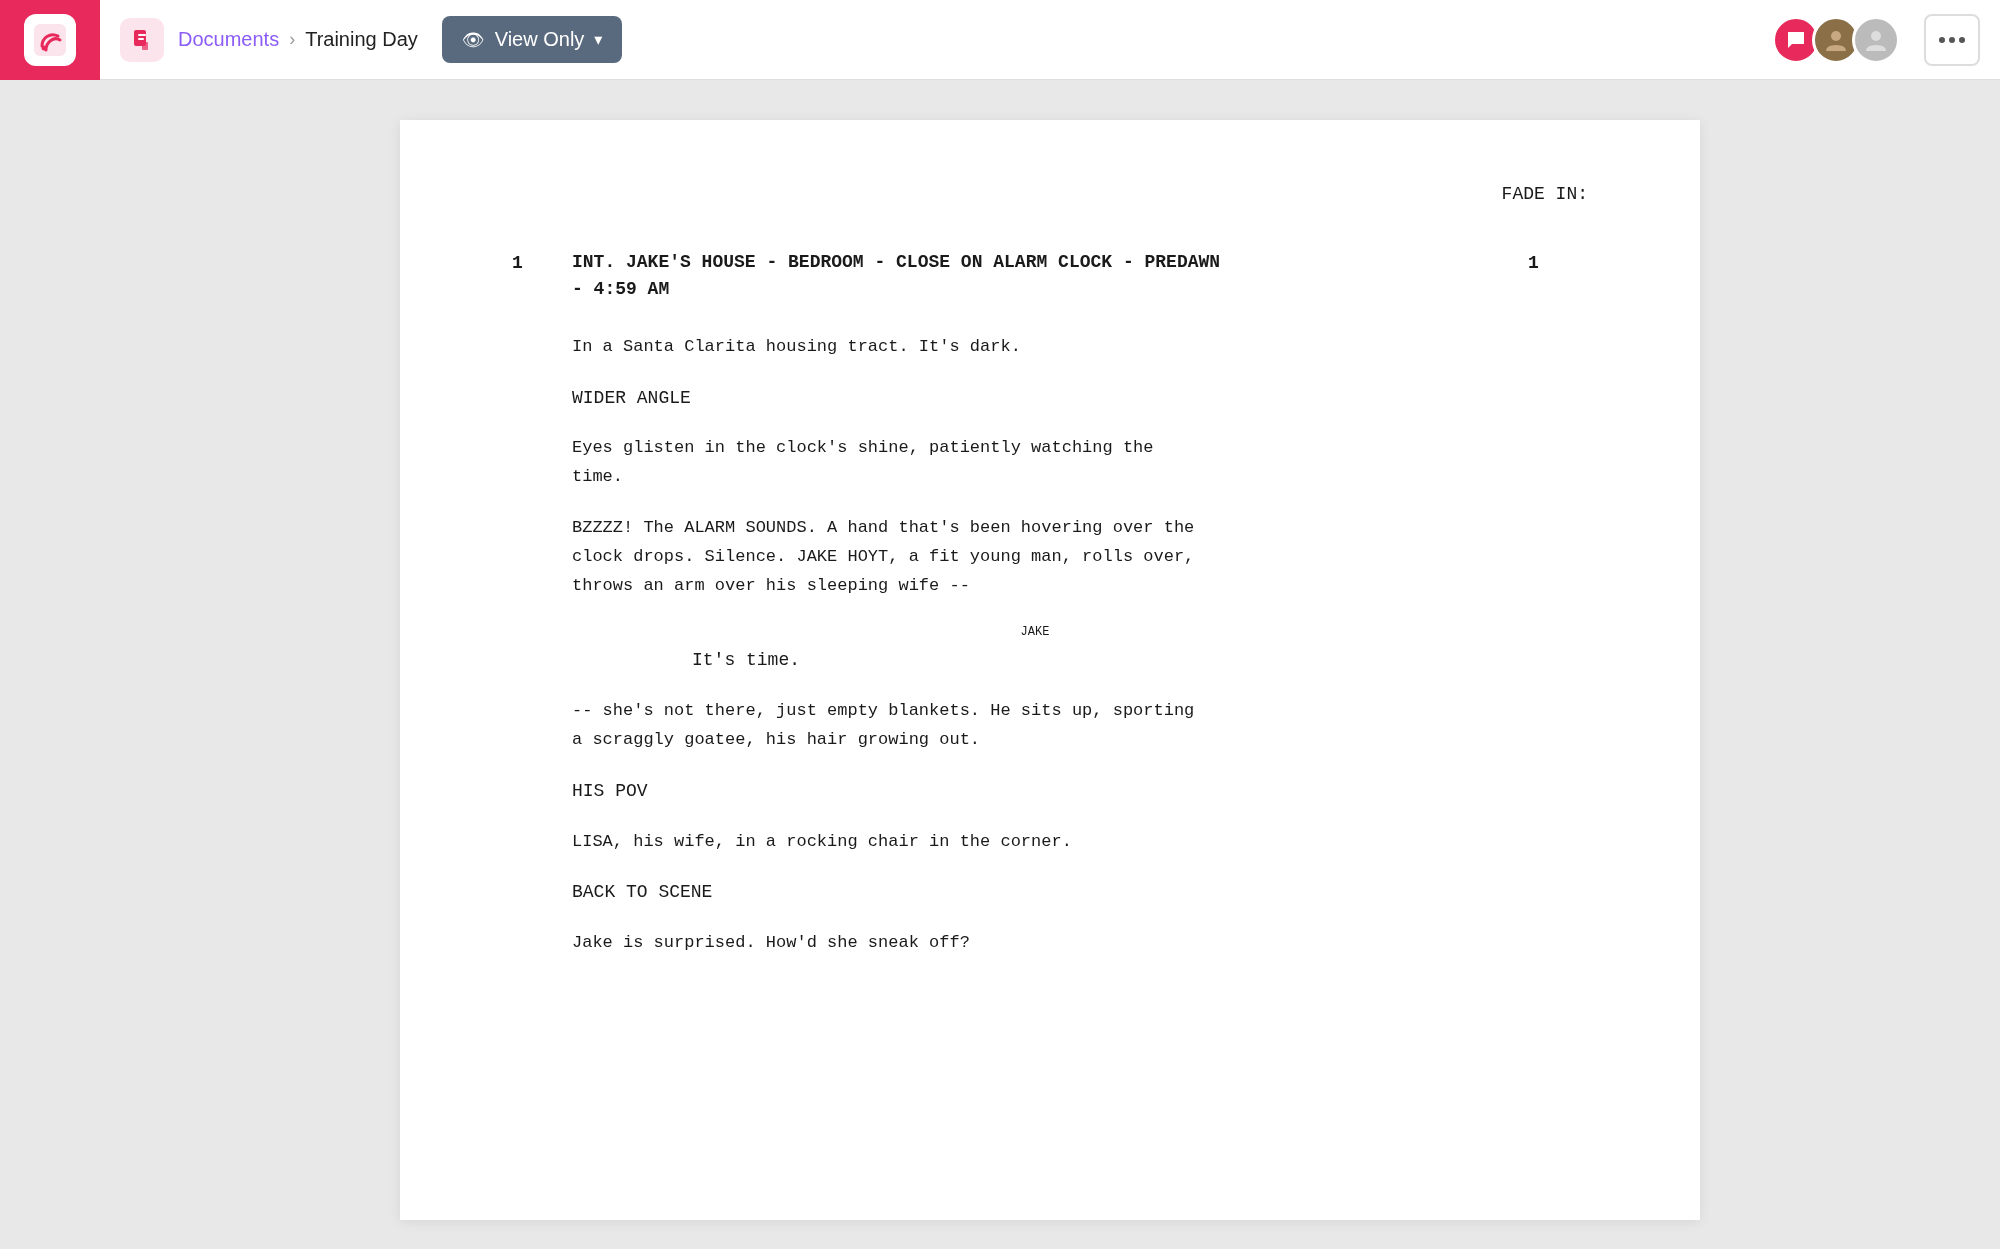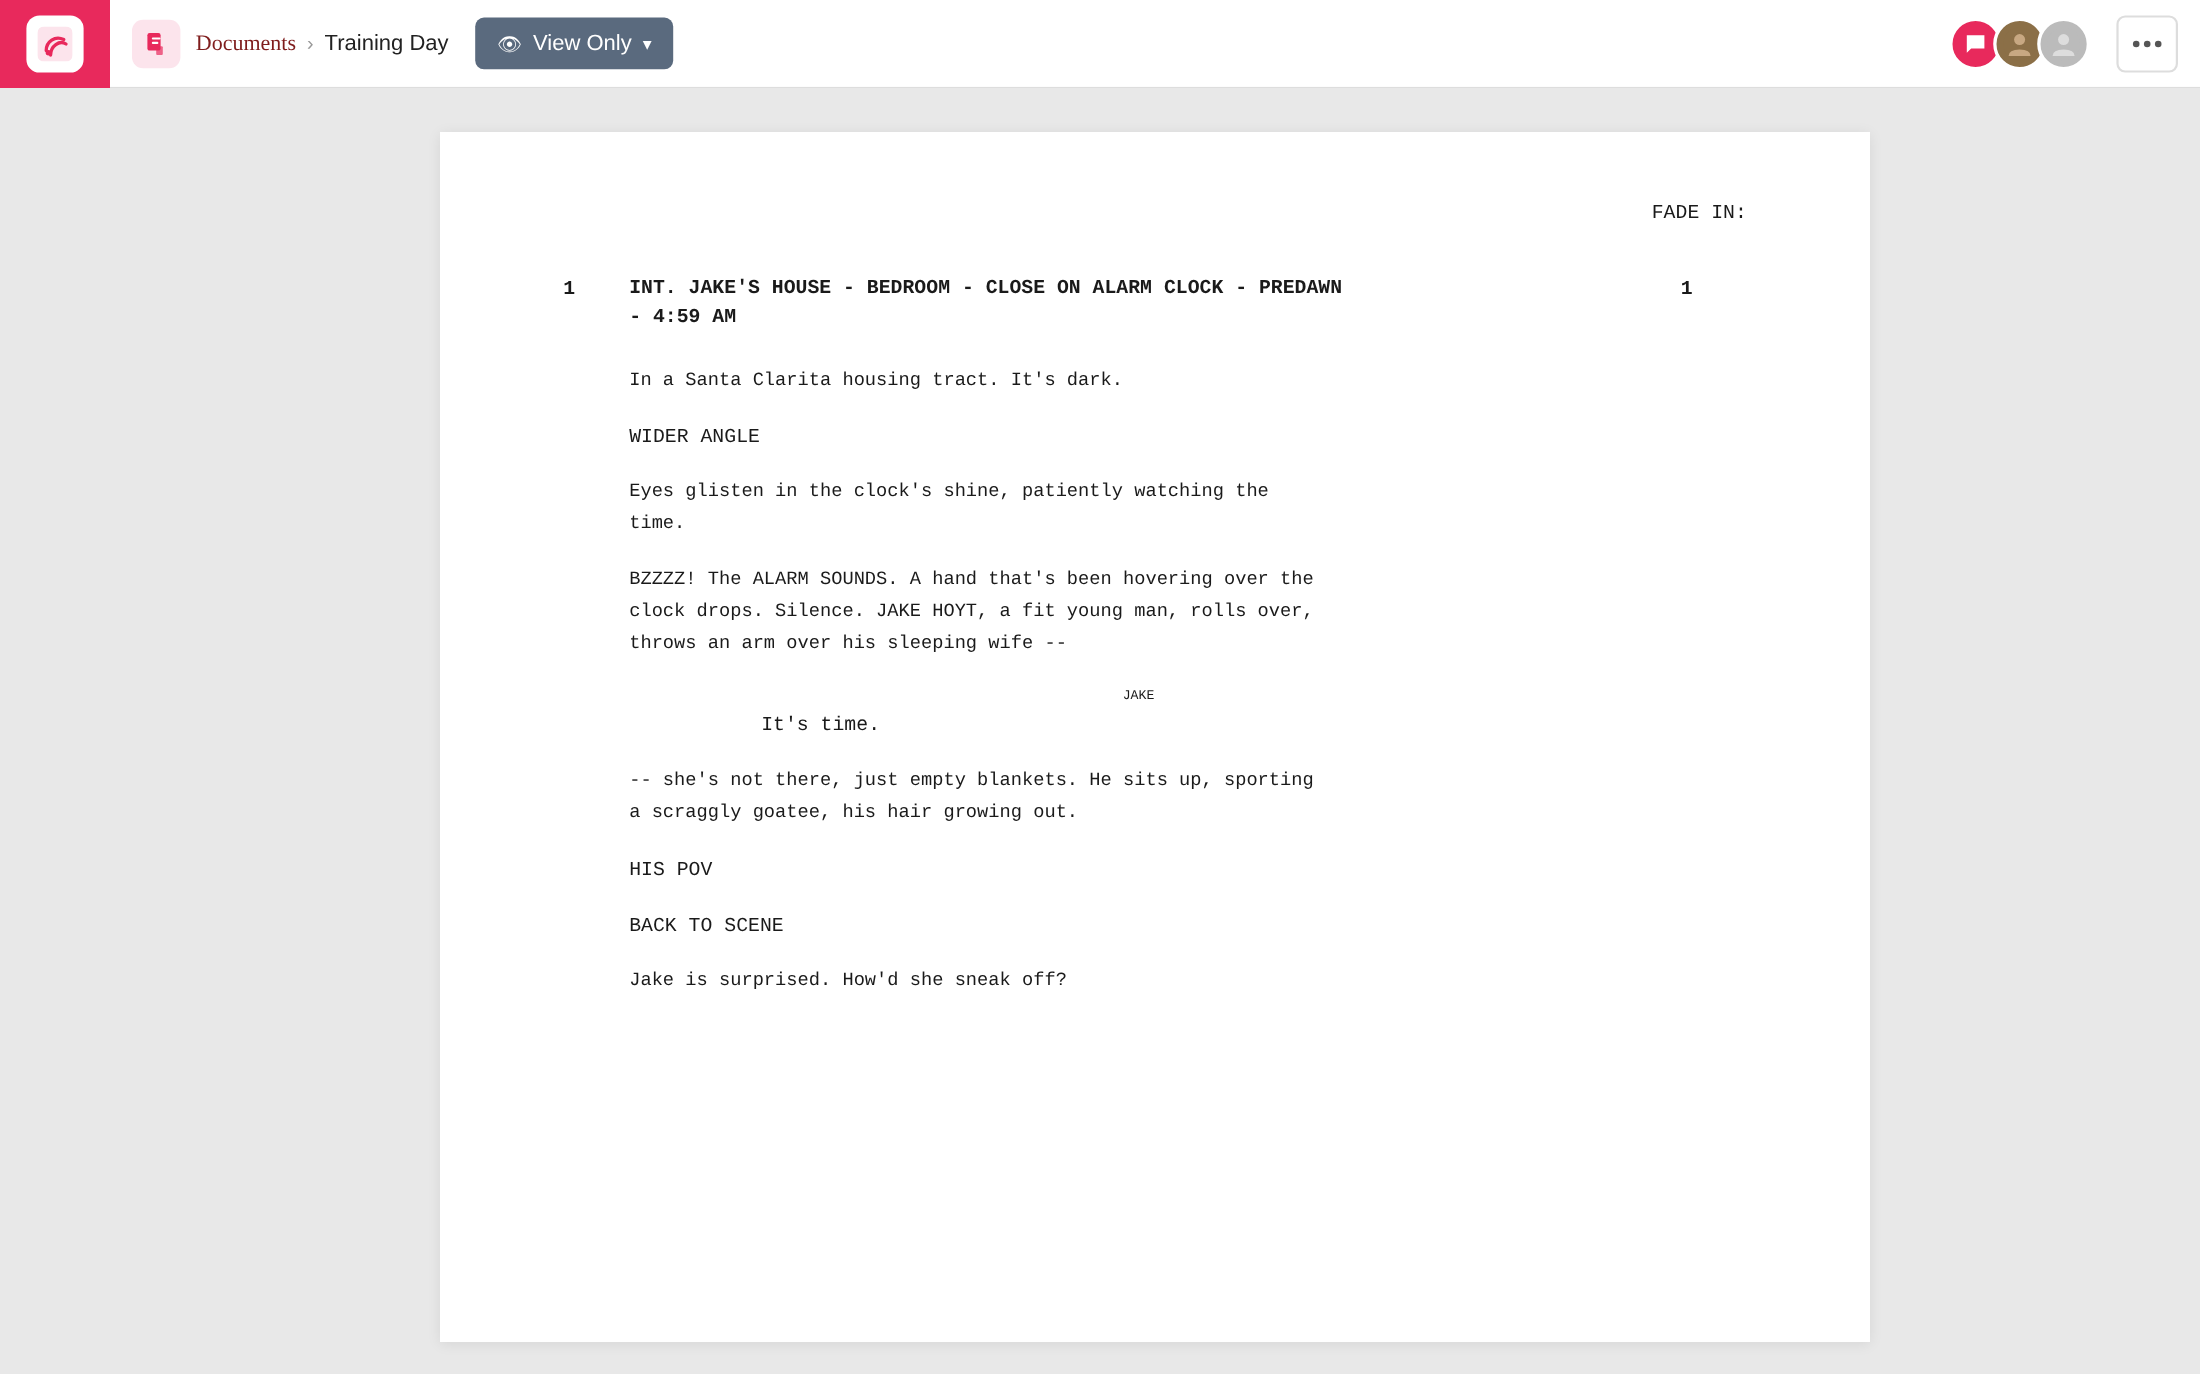--- a/index.html
+++ b/index.html
@@ -69,24 +69,23 @@
 
     .breadcrumb {
       display: flex;
       align-items: center;
       gap: 10px;
       font-size: 20px;
       color: #333;
     }
 
     .breadcrumb-link {
-      color: #7f1d1d;
+      color: #8b5cf6;
       cursor: pointer;
       font-weight: 400;
-      font-family: Liberation Serif, serif;
     }
 
     .breadcrumb-separator {
       color: #999;
       font-size: 18px;
     }
 
     .breadcrumb-current {
       color: #222;
       font-weight: 500;
@@ -381,20 +380,21 @@
 
             <div class="action-line">BZZZZ! The ALARM SOUNDS. A hand that's been hovering over the<br>clock drops. Silence. JAKE HOYT, a fit young man, rolls over,<br>throws an arm over his sleeping wife --</div>
 
             <div class="character-name">JAKE</div>
             <div class="dialogue-line">It's time.</div>
 
             <div class="action-line">-- she's not there, just empty blankets. He sits up, sporting<br>a scraggly goatee, his hair growing out.</div>
 
             <div class="direction-line">HIS POV</div>
 
+            <div class="action-line">LISA, his wife, in a rocking chair in the corner.</div>
 
             <div class="direction-line">BACK TO SCENE</div>
 
             <div class="action-line">Jake is surprised. How'd she sneak off?</div>
 
           </div>
           <div class="right-side">
             <span class="scene-number-right">1</span>
           </div>
         </div>

